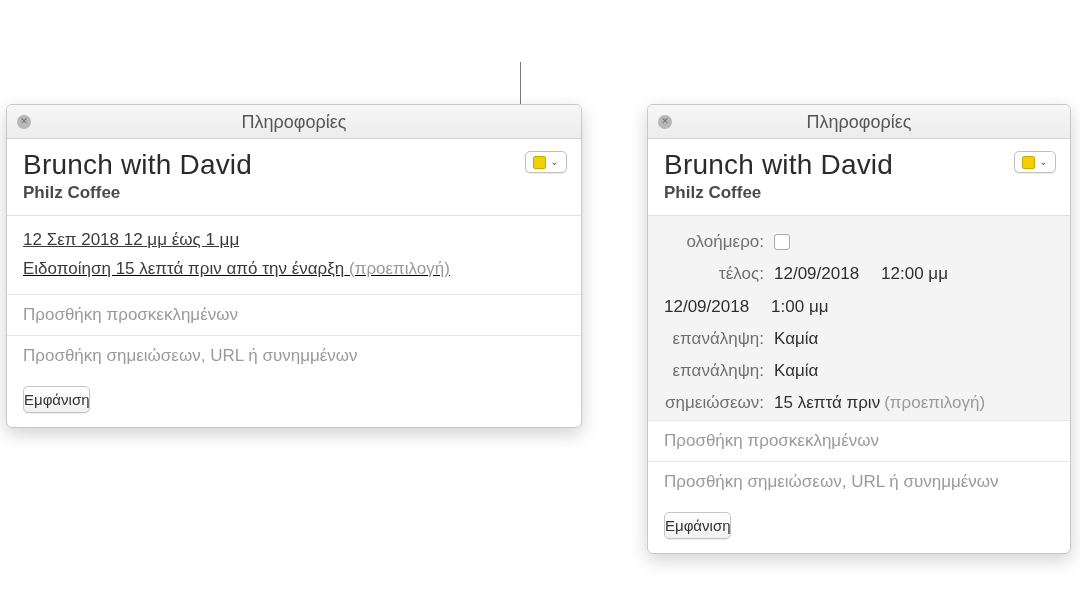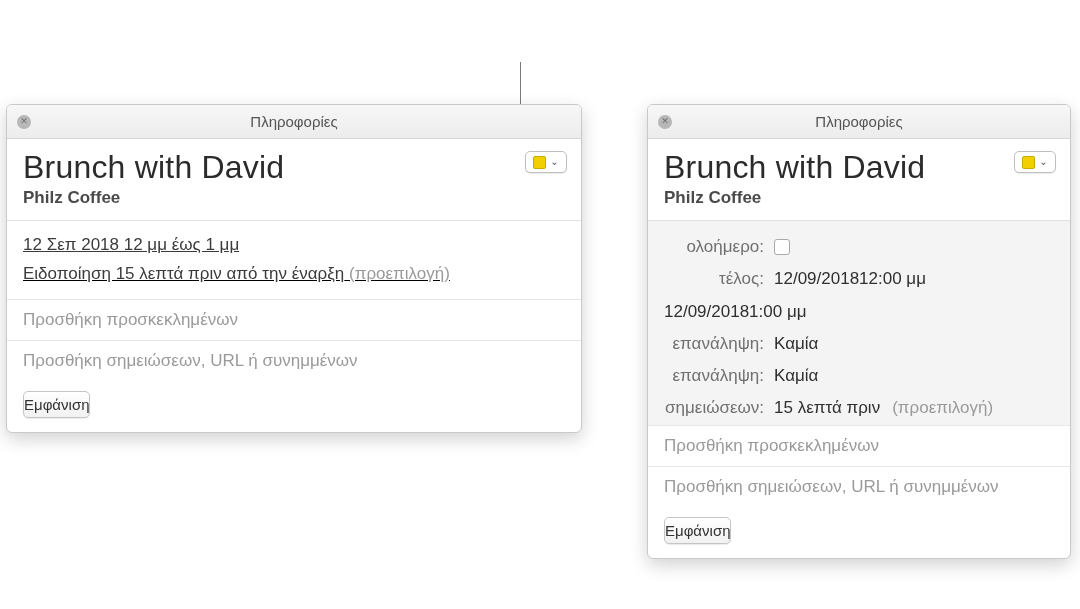--- a/index.html
+++ b/index.html
@@ -22,21 +22,21 @@
   }
   .panel-left { left: 6px; top: 104px; width: 576px; }
   .panel-right { left: 647px; top: 104px; width: 424px; }
   .titlebar {
     position: relative;
     height: 34px;
     background: linear-gradient(#f7f7f7,#ececec);
     border-bottom: 1px solid #d7d7d7;
     text-align: center;
     line-height: 34px;
-    font-size: 15px;
+    font-size: 18px;
     color: #555;
   }
   .close-btn {
     position: absolute;
     left: 10px; top: 50%;
     transform: translateY(-50%);
     width: 14px; height: 14px;
     border-radius: 50%;
     background: #b7b7b7;
     display: flex; align-items:center; justify-content:center;
@@ -46,21 +46,21 @@
     font-size: 9px;
     color: #6f6f6f;
     line-height: 1;
   }
   .head-section {
     padding: 10px 16px 12px 16px;
     border-bottom: 1px solid #e0e0e0;
     position: relative;
   }
   .event-title {
-    font-size: 32px;
+    font-size: 28px;
     font-weight: 500;
     color: #2b2b2b;
     letter-spacing: 0.2px;
   }
   .event-location {
     font-size: 17px;
     color: #4a4a4a;
     margin-top: 2px;
     font-weight: bold;
   }
@@ -125,20 +125,21 @@
     width: 110px;
     text-align: right;
     color: #707070;
     padding-right: 10px;
     font-weight: 400;
   }
   .drow .val {
     color: #2f2f2f;
     flex: 1;
     display: flex;
+    gap: 22px;
   }
   .checkbox {
     width: 16px; height: 16px;
     border: 1px solid #a9a9a9;
     border-radius: 3px;
     background: #fff;
   }
   
   .callout {
     position: absolute;
@@ -231,21 +232,21 @@
         </div>
     </div>
     <div class="drow">
       <div class="lbl">επανάληψη:</div>
       <div class="val">
           <span>Καμία</span>
         </div>
     </div>
     <div class="drow">
       <div class="lbl">σημειώσεων:</div>
-      <div class="val" style="gap:12px">
+      <div class="val" style="gap:4px">
         <span>15 λεπτά πριν</span>
         <span class="muted">(προεπιλογή)</span>
       </div>
     </div>
   </div>
 
   <div class="section muted">Προσθήκη προσκεκλημένων</div>
   <div class="section muted" style="border-bottom:none">Προσθήκη σημειώσεων, URL ή συνημμένων</div>
   <div class="button-row">
     <button class="mac-btn">Εμφάνιση</button>

